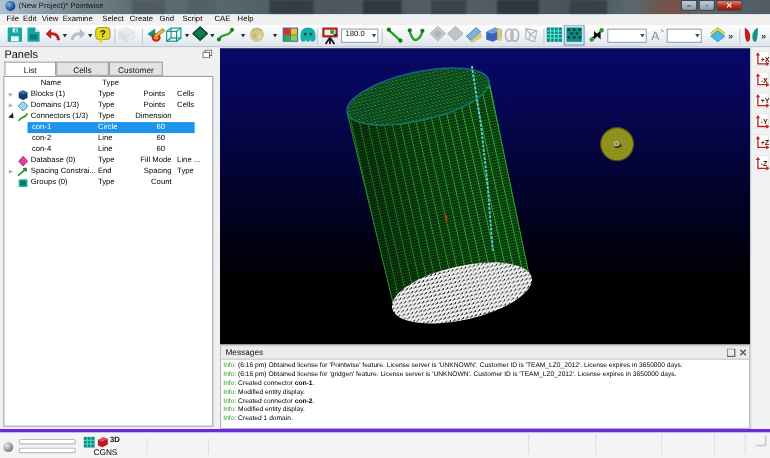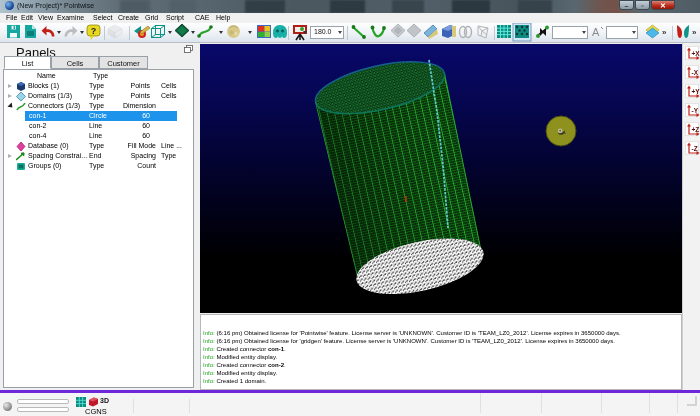--- a/index.html
+++ b/index.html
@@ -29,21 +29,21 @@
   #toolbar { left:0; top:23px; width:700px; height:20px;
     background:linear-gradient(#fdfeff, #eef2f6 55%, #dde4ec); border-bottom:1px solid #b8bec6; }
   .tsep { position:absolute; top:3px; width:1px; height:14px; background:#c2c8ce; }
   .dd { position:absolute; top:8px; width:0; height:0; border-left:2.5px solid transparent; border-right:2.5px solid transparent; border-top:3px solid #333; }
   .combo { position:absolute; top:3px; height:13px; background:#fff; border:1px solid #9aa2aa; }
   .combo .arr { position:absolute; right:1px; top:4px; width:0; height:0; border-left:2.5px solid transparent; border-right:2.5px solid transparent; border-top:3px solid #444; }
   .combo .txt { position:absolute; left:3px; top:1px; font-size:7px; color:#111; }
 
   
   #leftpanel { left:0; top:43px; width:198px; height:347px; background:#f0f0f0; }
-  #paneltitle { position:absolute; left:12px; top:1px; width:198px; height:11px; font-size:13px; color:#111; }
+  #paneltitle { position:absolute; left:0; top:1px; width:198px; height:11px; font-size:10px; color:#111; }
   #paneltitle span { position:absolute; left:4px; top:1px; }
   
   .tab { position:absolute; top:13px; height:13px; font-size:7.5px; text-align:center; border:1px solid #9aa0a8; background:#e3e3e3; color:#111; line-height:13px; }
   .tab.active { background:#fff; border-bottom:1px solid #fff; z-index:2; }
   #tree { position:absolute; left:3px; top:26px; width:191px; height:319px; background:#fff; border:1px solid #9aa0a8; font-size:7px; color:#000; }
   .trow { position:absolute; left:0; width:189px; height:10px; }
   .trow span { position:absolute; top:1px; }
   .c1 { left:24px; } .c2 { left:85px; } .c3r { left:100px; width:46px; text-align:right; } .c4 { left:157px; }
   .sel { background:#1e93ec; color:#fff; left:21px; width:152px; }
   .exp { position:absolute; left:4px; top:3px; width:0; height:0; }
@@ -494,20 +494,27 @@
         </svg></div>
       <div class="axbtn" style="top:98px"><svg width="14" height="14">
           <path d="M3 3 v8 h8" fill="none" stroke="#c02018" stroke-width="1.2"></path>
           <path d="M3 0.5 l-2 3 h4 z" fill="#c02018"></path>
           <path d="M13.5 11 l-3 -2 v4 z" fill="#c02018"></path>
           <text x="5.5" y="9" font-size="6.5" font-weight="bold" fill="#5c0c0c" font-family="Liberation Sans">-Z</text>
         </svg></div>
     </div>
 
   <div class="abs" id="messages">
+    <div id="msgtitle">
+        <b>Messages</b>
+      <svg style="position:absolute;right:2px;top:2px" width="18" height="8">
+          <rect x="0" y="0" width="7" height="7" fill="none" stroke="#555"></rect>
+          <path d="M12 1 l5 5 M17 1 l-5 5" stroke="#555" stroke-width="1.2"></path>
+        </svg>
+    </div>
     <div id="msgbody">
       <div><span class="info">Info:</span> (6:16 pm) Obtained license for 'Pointwise' feature. License server is 'UNKNOWN'. Customer ID is 'TEAM_LZ0_2012'. License expires in 3650000 days.</div>
       <div><span class="info">Info:</span> (6:16 pm) Obtained license for 'gridgen' feature. License server is 'UNKNOWN'. Customer ID is 'TEAM_LZ0_2012'. License expires in 3650000 days.</div>
       <div><span class="info">Info:</span> Created connector <b>con-1</b>.</div>
       <div><span class="info">Info:</span> Modified entity display.</div>
       <div><span class="info">Info:</span> Created connector <b>con-2</b>.</div>
       <div><span class="info">Info:</span> Modified entity display.</div>
       <div><span class="info">Info:</span> Created 1 domain.</div>
     </div>
   </div>

